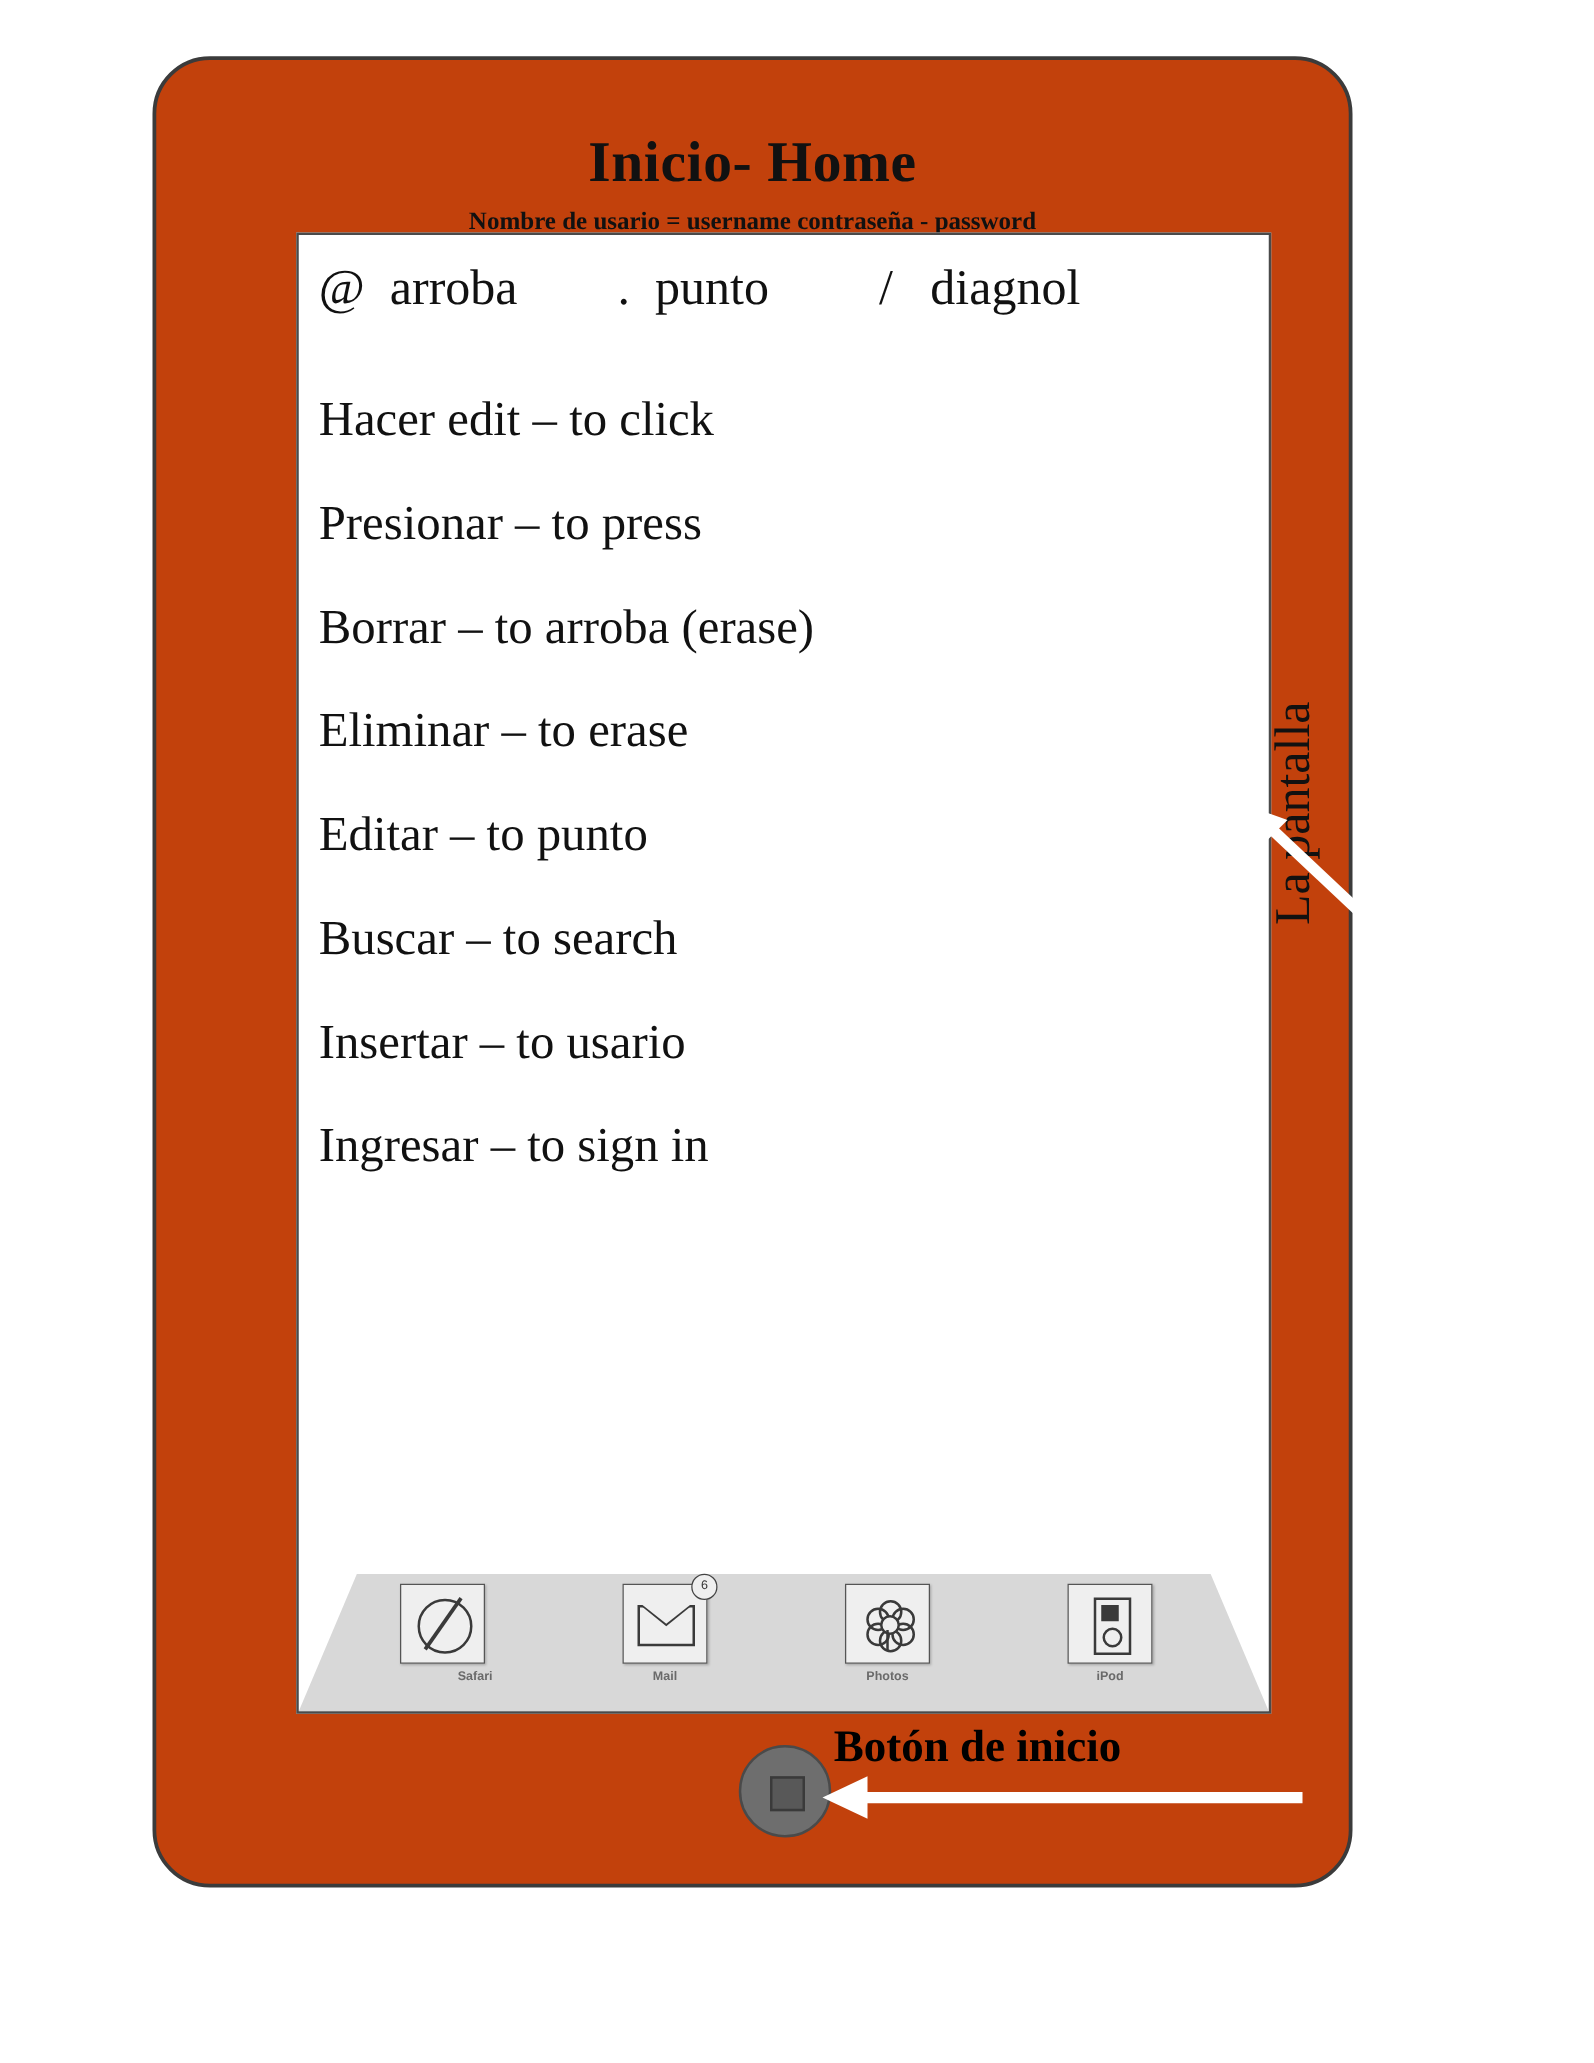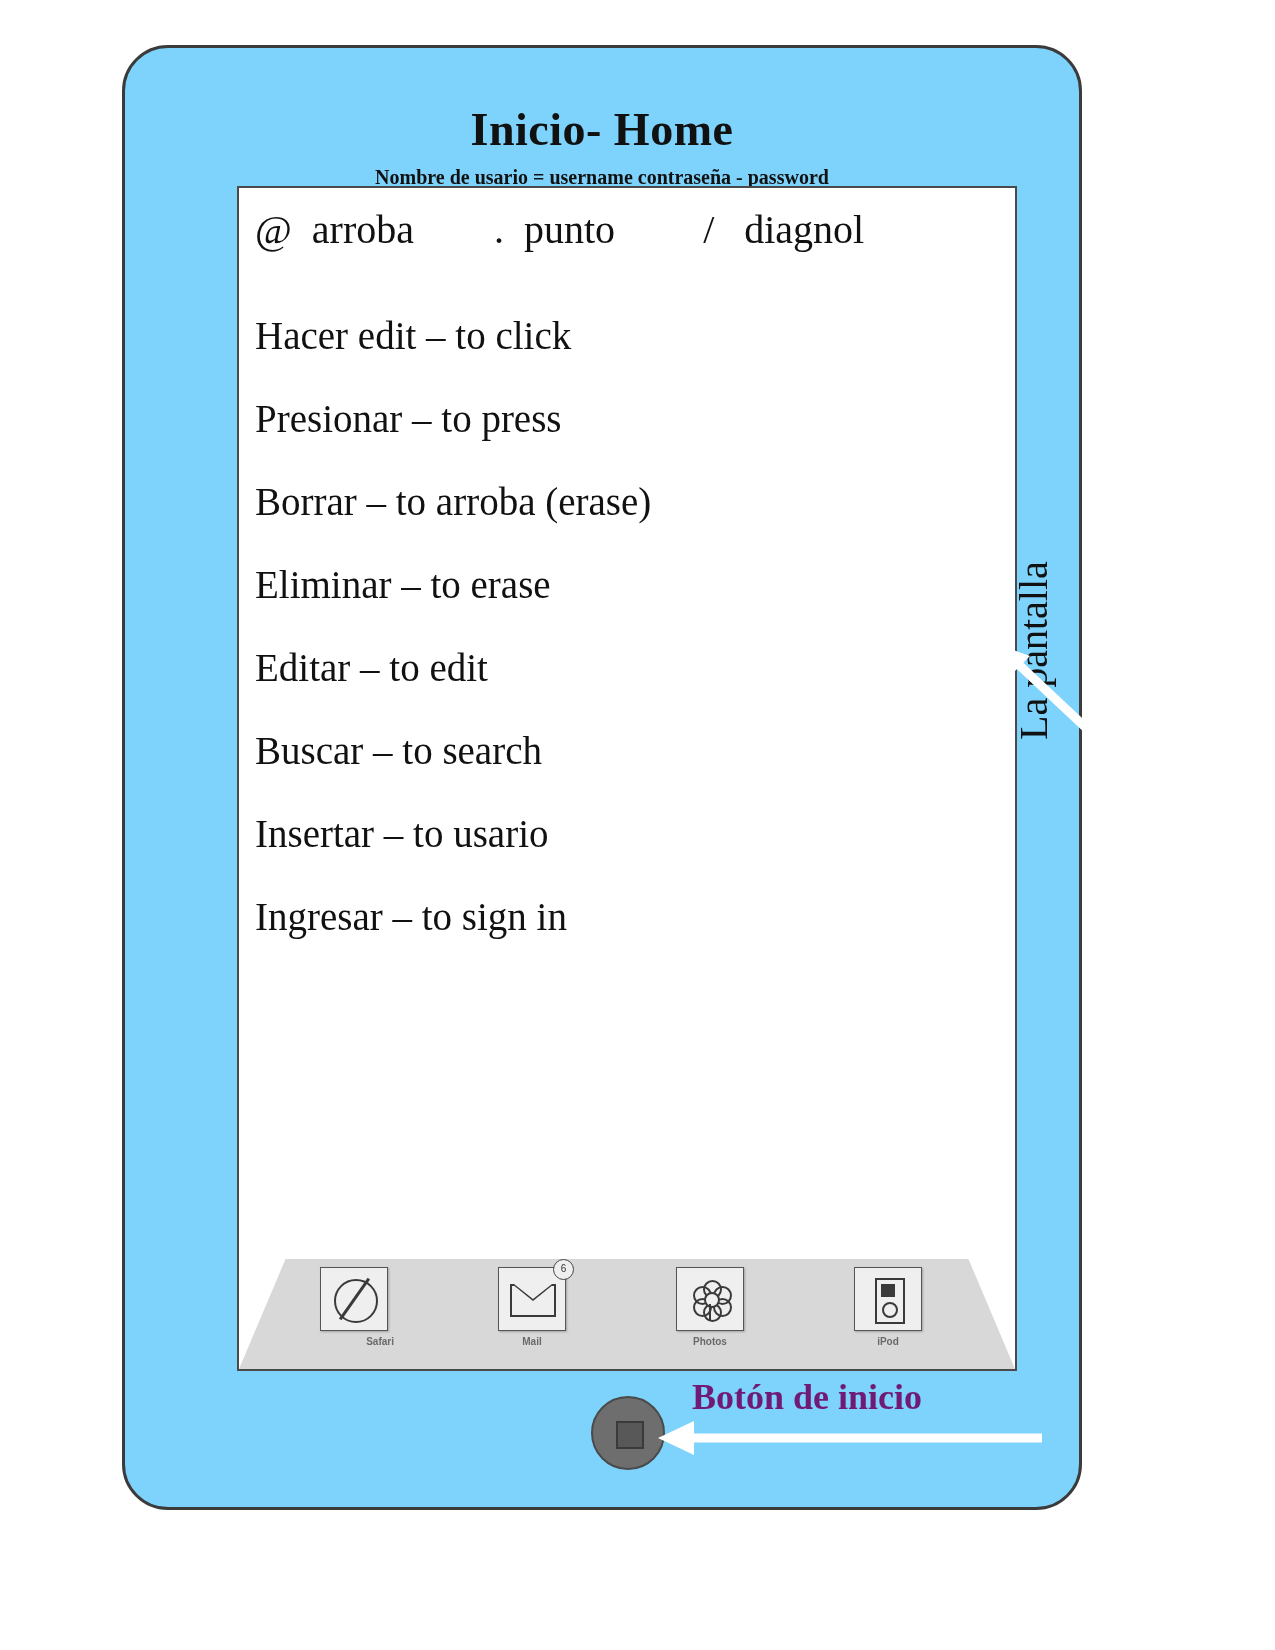--- a/index.html
+++ b/index.html
@@ -15,21 +15,21 @@
     overflow: hidden;
   }
 
   
   #tablet-frame {
     position: absolute;
     left: 122px;
     top: 45px;
     width: 960px;
     height: 1465px;
-    background: #7dd3fc;
+    background: #c2410c;
     border: 3px solid #3b3b3b;
     border-radius: 46px;
     box-sizing: border-box;
   }
 
   
   #device-title {
     position: absolute;
     left: 0;
     top: 55px;
@@ -274,25 +274,25 @@
     left: 1010px;
     top: 740px;
     font-size: 40px;
     color: #111;
     transform: rotate(-90deg);
     transform-origin: left top;
     white-space: nowrap;
   }
   #home-label {
     position: absolute;
-    left: 692px;
+    left: 667px;
     top: 1376px;
     font-size: 36px;
     font-weight: bold;
-    color: #701a75;
+    color: #000000;
     white-space: nowrap;
     text-align: center;
   }
   .arrow-svg {
     position: absolute;
   }
 </style>
 </head>
 <body>
 
@@ -317,21 +317,21 @@
         <span class="sym-pair">
           <span>/</span>
           &nbsp;&nbsp;<span>diagnol</span>
         </span>
       </div>
 
       <div class="vocab-line">Hacer edit – to click</div>
       <div class="vocab-line">Presionar – to press</div>
       <div class="vocab-line">Borrar – to arroba (erase)</div>
       <div class="vocab-line">Eliminar – to erase</div>
-      <div class="vocab-line">Editar – to edit</div>
+      <div class="vocab-line">Editar – to punto</div>
       <div class="vocab-line">Buscar – to search</div>
       <div class="vocab-line">Insertar – to usario</div>
       <div class="vocab-line">Ingresar – to sign in</div>
     </div>
 
     <div id="dock">
       <div id="dock-surface"></div>
 
       <div class="dock-icon" id="dock-icon-safari">
         <div class="dock-glyph">

